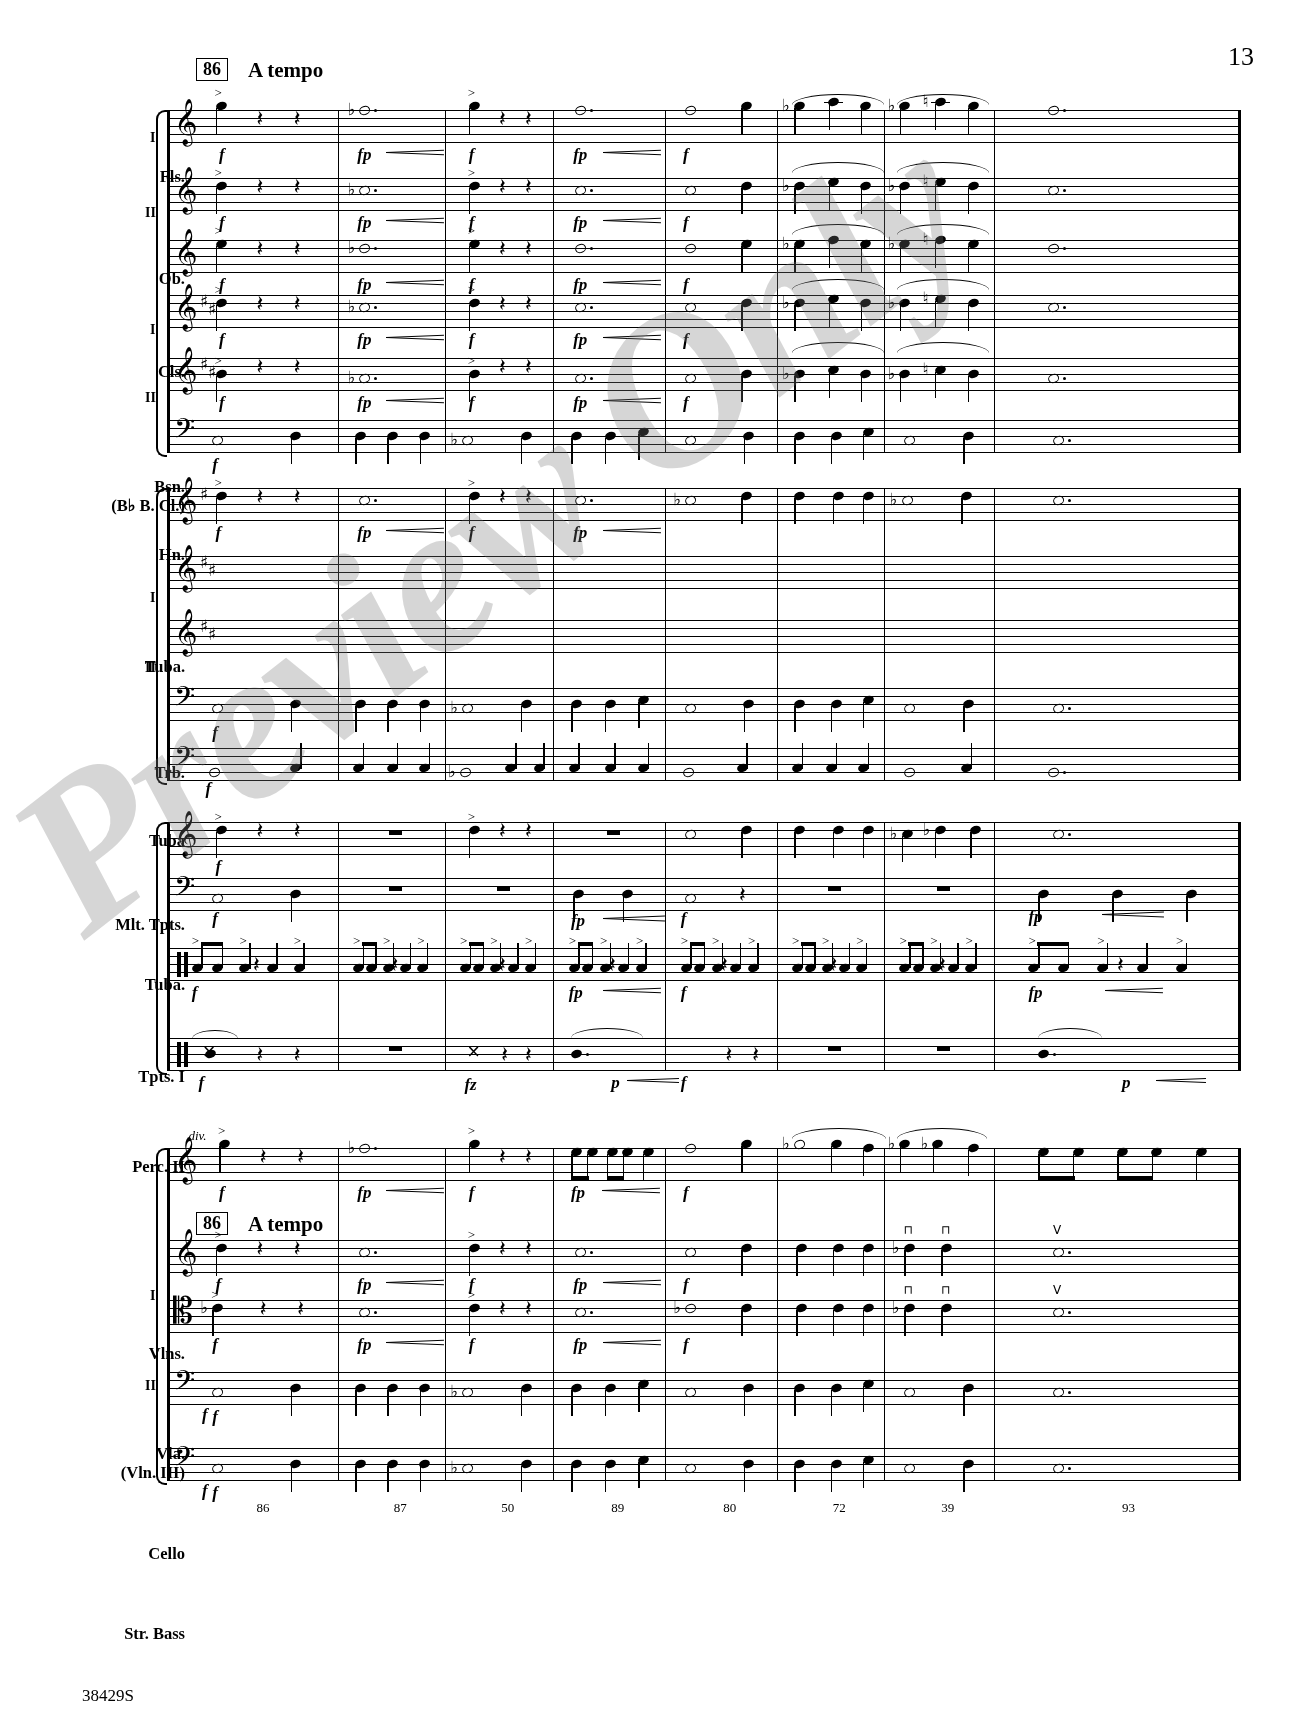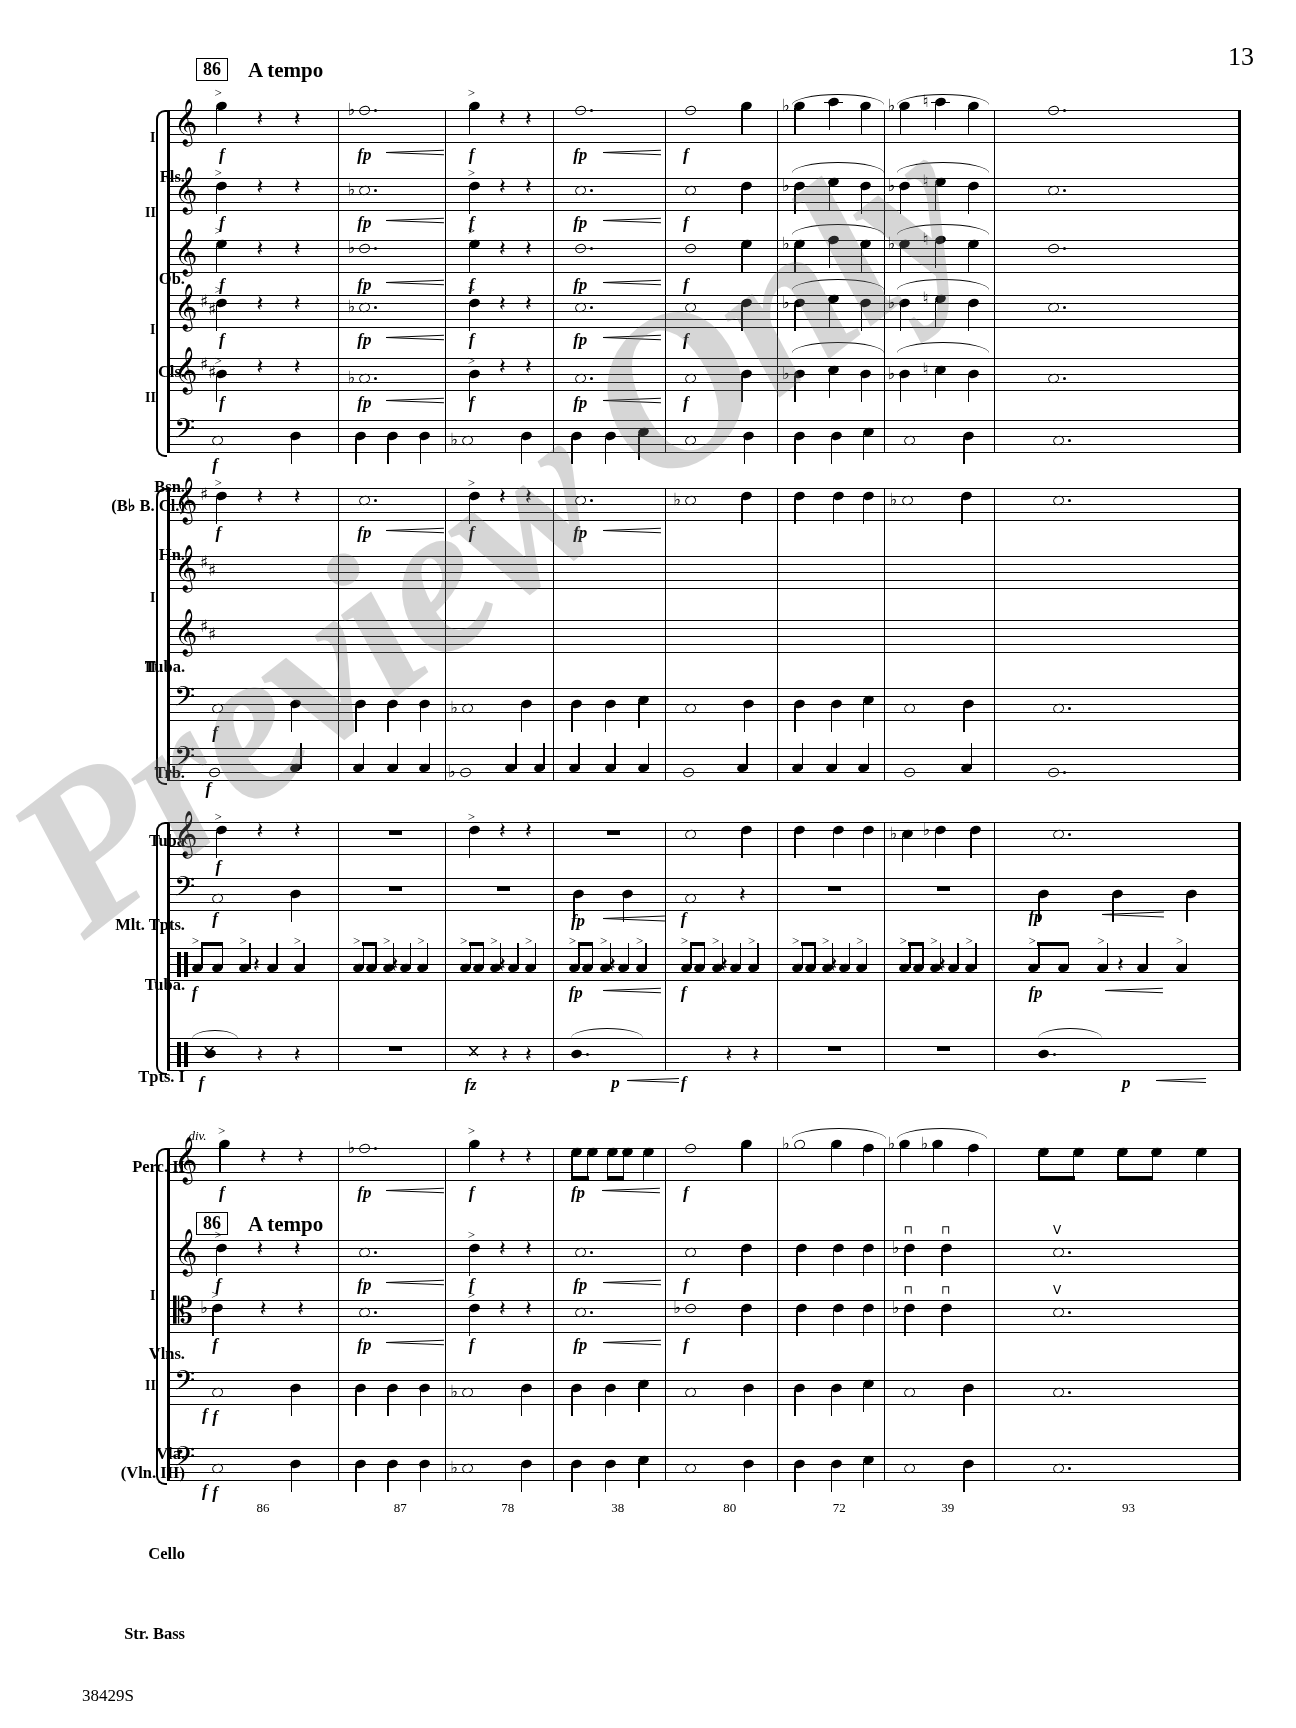--- a/index.html
+++ b/index.html
@@ -1297,19 +1297,19 @@
     <div class="stem" style="left:862.8000000000001px; top:1462px; height:26px;"></div>
     <div class="nh open" style="left:903.8px; top:1464px;"></div>
     <div class="nh" style="left:963.2px; top:1460px;"></div>
     <div class="stem" style="left:963.4000000000001px; top:1466px; height:26px;"></div>
     <div class="nh open" style="left:1053.04px; top:1464px;"></div>
     <div class="flagdot" style="left:1068.04px; top:1467px;"></div>
     <div class="dyn" style="left:202px; top:1406px;">f</div>
     <div class="dyn" style="left:202px; top:1482px;">f</div>
     <div class="measure-num" style="left:256.4px; top:1500px;">86</div>
     <div class="measure-num" style="left:393.64px; top:1500px;">87</div>
-    <div class="measure-num" style="left:501.16px; top:1500px;">78</div>
-    <div class="measure-num" style="left:611.24px; top:1500px;">38</div>
+    <div class="measure-num" style="left:501.16px; top:1500px;">50</div>
+    <div class="measure-num" style="left:611.24px; top:1500px;">89</div>
     <div class="measure-num" style="left:723.24px; top:1500px;">80</div>
     <div class="measure-num" style="left:832.64px; top:1500px;">72</div>
     <div class="measure-num" style="left:941.2px; top:1500px;">39</div>
     <div class="measure-num" style="left:1121.92px; top:1500px;">93</div>
   </div>
 
 </body></html>

